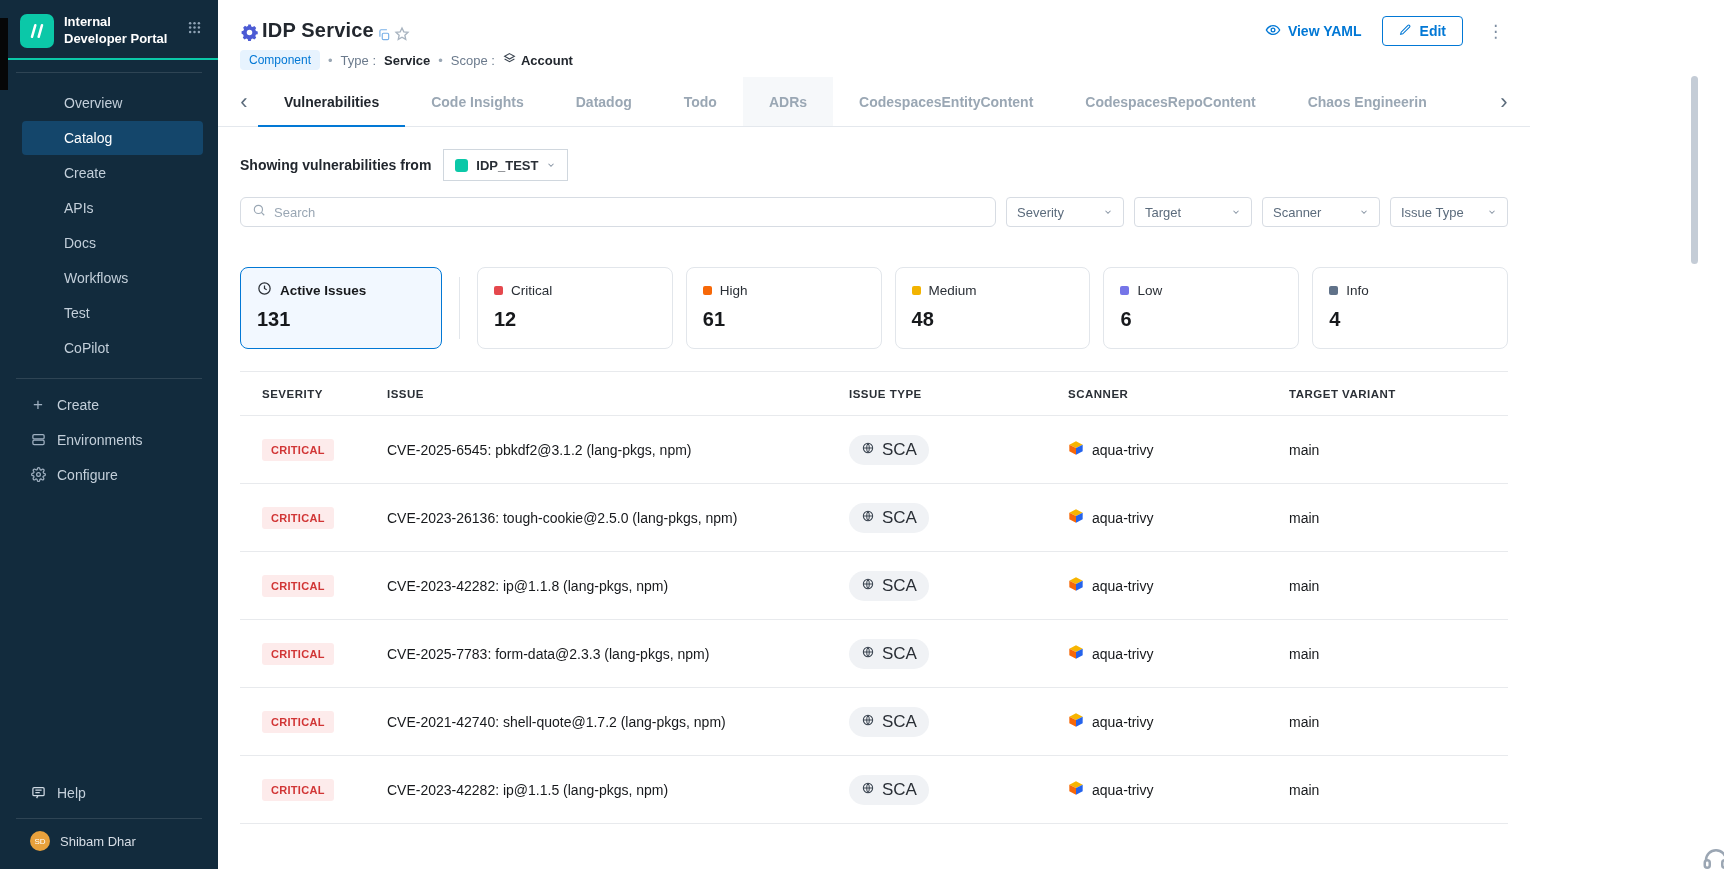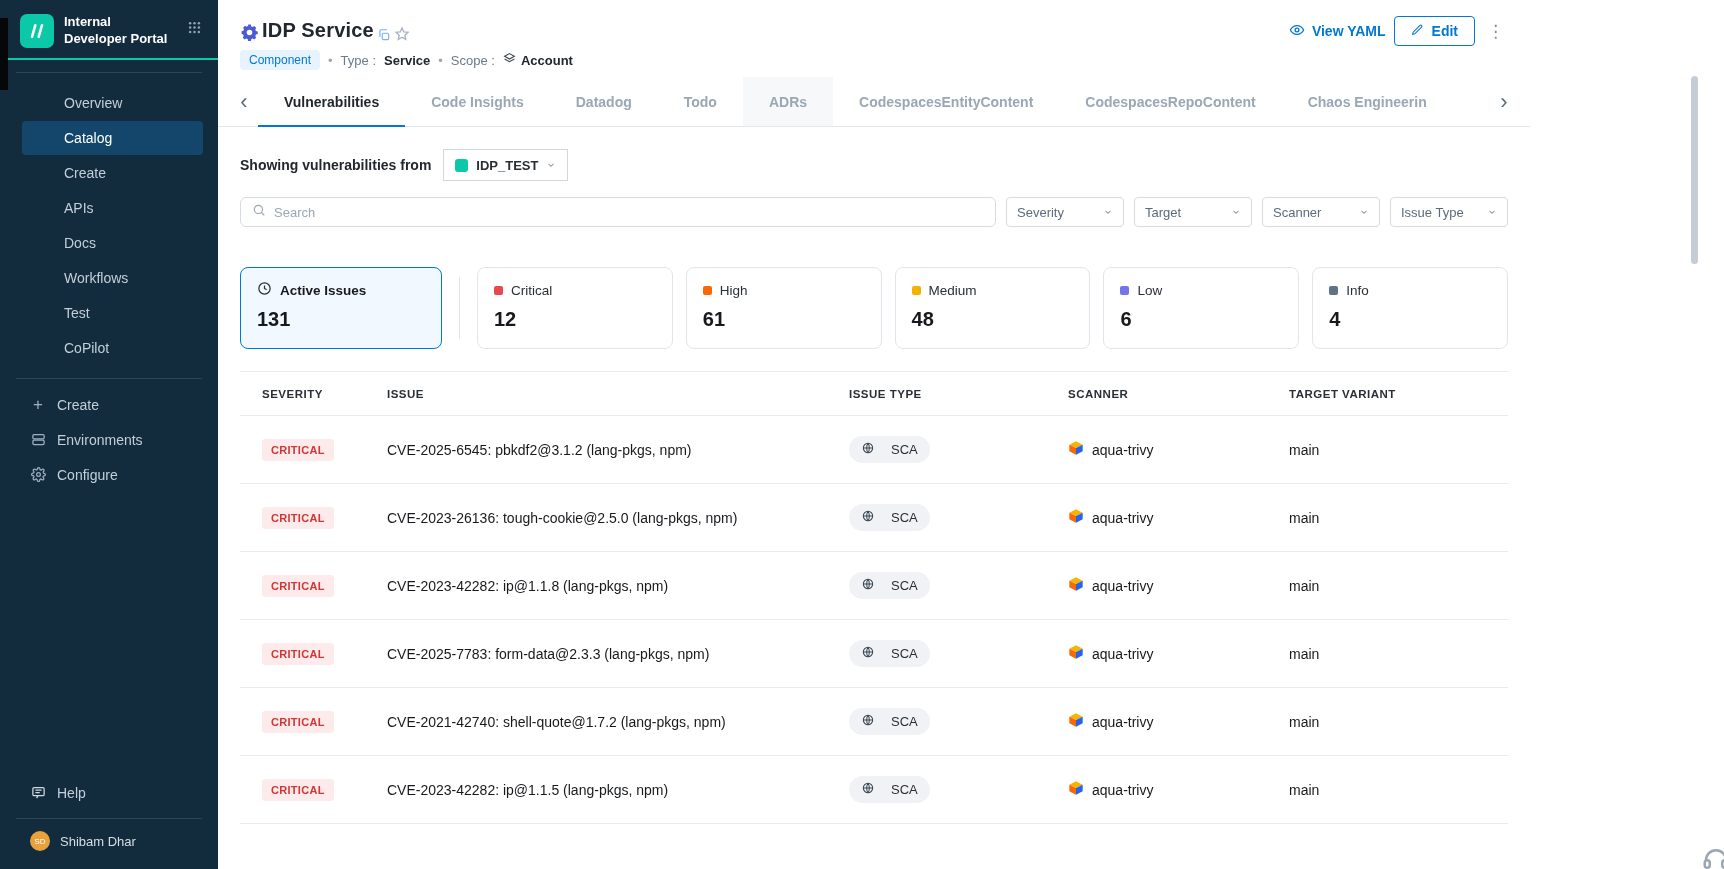--- a/index.html
+++ b/index.html
@@ -35,21 +35,21 @@
   .entity-header{padding:14px 22px 0;display:flex;align-items:flex-start}
   .title-row{display:flex;align-items:flex-end;gap:3px;height:28px}
   .entity-title{font-size:20px;font-weight:700;color:#22272e;letter-spacing:.2px}
   .icon-btn{display:flex;align-items:center;cursor:pointer;background:none;border:none;padding:0}
   .meta-row{display:flex;align-items:center;gap:8px;margin-top:7px;font-size:13px;color:#6b7a8c;height:22px}
   .badge-component{background:#e7f3fe;color:#0278d5;padding:3px 9px;border-radius:4px;font-size:12px}
   .meta-sep{color:#9aa7b4}
   .meta-label{color:#6b7a8c}
   .meta-value{color:#22272e;font-weight:700}
   .scope-wrap{display:flex;align-items:center;gap:5px}
-  .eh-actions{margin-left:auto;display:flex;align-items:center;gap:8px;margin-top:2px}
+  .eh-actions{margin-left:auto;display:flex;align-items:center;gap:20px;margin-top:2px}
   .view-yaml{display:flex;align-items:center;gap:7px;color:#0278d5;font-size:14px;font-weight:700;cursor:pointer;text-decoration:none}
   .edit-btn{display:flex;align-items:center;gap:8px;border:1px solid #0278d5;color:#0278d5;background:#fff;font-size:14px;font-weight:700;border-radius:4px;padding:0 16px;height:30px;cursor:pointer;font-family:inherit}
   .kebab{color:#7d8da1;font-size:17px;line-height:1;cursor:pointer;padding:2px 4px}
 
   .tabbar{display:flex;align-items:stretch;height:50px;border-bottom:1px solid #e4e8ed;margin-top:6px;padding:0 12px}
   .tab-chevron{width:28px;display:flex;align-items:center;justify-content:center;color:#5c6c7c;font-size:22px;cursor:pointer}
   .tab-chevron.right{margin-left:auto}
   .tab{display:flex;align-items:center;padding:0 26px;font-size:14px;font-weight:700;color:#9aa7b4;position:relative;white-space:nowrap;cursor:pointer}
   .tab.active{color:#22272e}
   .tab.active::after{content:"";position:absolute;left:0;right:0;bottom:-1px;height:2px;background:#0278d5}
@@ -81,21 +81,21 @@
   table.vuln{margin-top:22px;width:100%;border-collapse:collapse}
   table.vuln col.c1{width:147px}
   table.vuln col.c2{width:462px}
   table.vuln col.c3{width:219px}
   table.vuln col.c4{width:221px}
   table.vuln thead th{font-size:11.5px;font-weight:700;letter-spacing:.5px;color:#2a2f36;text-align:left;height:44px;border-top:1px solid #e8eaed;border-bottom:1px solid #e8eaed;padding:0;vertical-align:middle}
   table.vuln th.first,table.vuln td.first{padding-left:22px}
   table.vuln tbody tr{height:68px;border-bottom:1px solid #e8eaed;cursor:pointer}
   .sev-badge{display:inline-block;padding:5px 9px;font-size:11px;font-weight:700;letter-spacing:.3px;color:#d13535;background:#fdebeb;border-radius:3px}
   .issue-text{font-size:14px;color:#17191c}
-  .type-pill{display:inline-flex;align-items:center;gap:16px;background:#f0f2f5;border-radius:15px;padding:5px 12px;font-size:13px;color:#2a2f36}
+  .type-pill{display:inline-flex;align-items:center;gap:7px;background:#f0f2f5;border-radius:15px;padding:5px 12px;font-size:17px;color:#2a2f36}
   .scanner-cell{display:flex;align-items:center;gap:8px;font-size:14px;color:#17191c}
   .target-text{font-size:14px;color:#17191c}
 
   
   .left-strip{position:fixed;left:0;top:18px;width:8px;height:72px;background:#060708;z-index:5}
   .scroll-thumb{position:fixed;right:26px;top:76px;width:7px;height:188px;background:#c4ccd6;border-radius:4px;z-index:5;cursor:pointer}
   .corner-icon{position:fixed;right:-7px;bottom:-9px;z-index:5;cursor:pointer;opacity:.85}
 </style>
 </head>
 <body>

